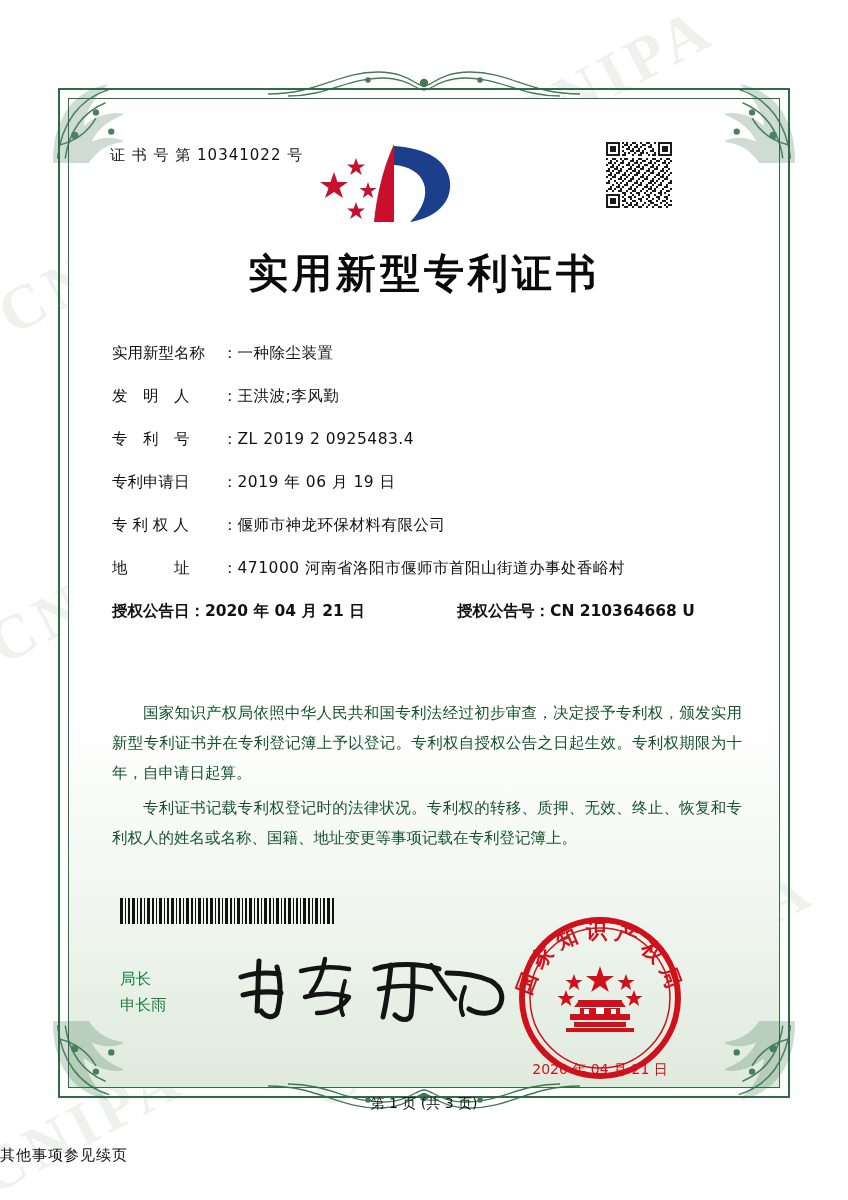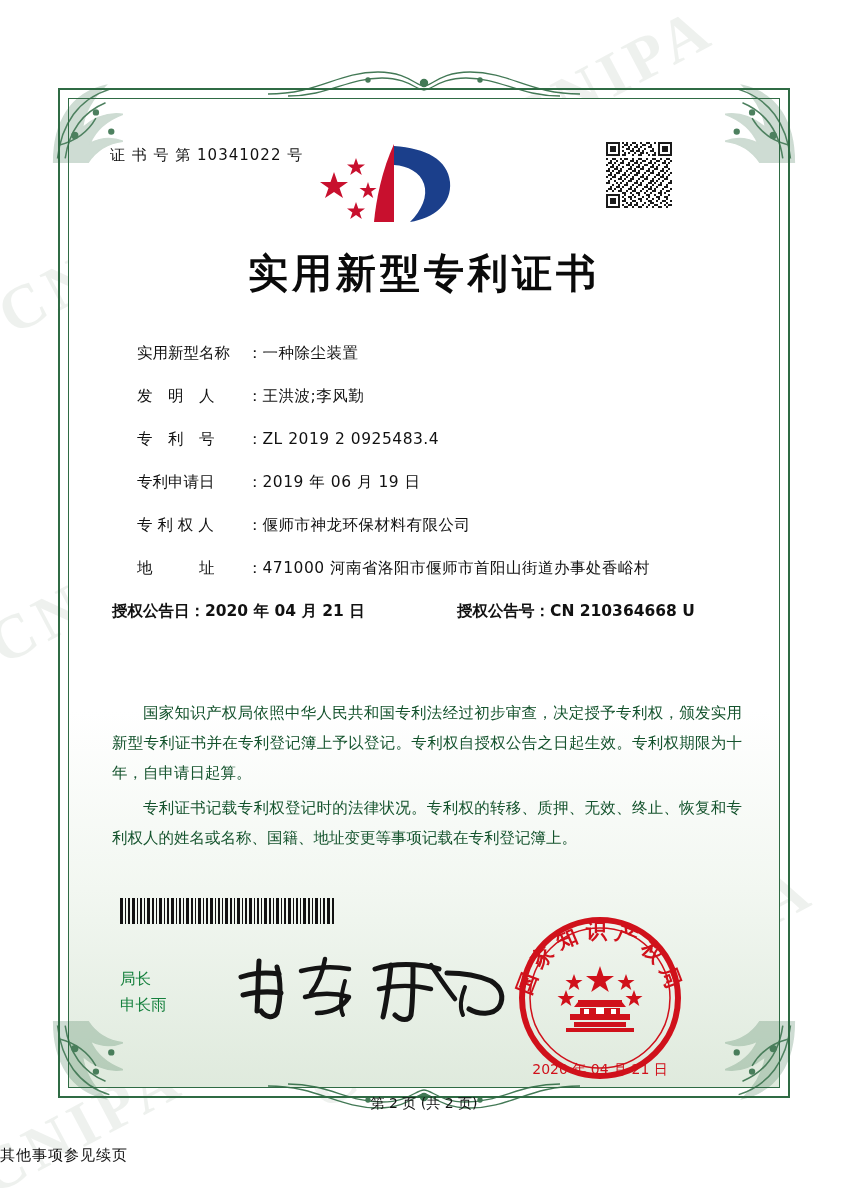--- a/index.html
+++ b/index.html
@@ -160,21 +160,20 @@
     align-items: baseline;
     margin-bottom: 22px;
     font-size: 15.5px;
     color: #111;
   }
   .field-label {
     width: 110px;
     flex: 0 0 110px;
     letter-spacing: 0px;
     white-space: pre;
-    margin-left: 25px;
   }
   .field-sep { flex: 0 0 10px; }
   .field-value {
     flex: 1 1 auto;
     letter-spacing: .5px;
   }
 
   .pub-row {
     display: flex;
     align-items: baseline;
@@ -815,16 +814,16 @@
             <rect x="11" y="3" width="5" height="5" fill="#fff"></rect>
             <rect x="-34" y="22" width="68" height="4"></rect>
           </g>
         </g>
         <text x="100" y="176" text-anchor="middle" font-size="14" fill="#d0111b" font-family="'DejaVu Sans',sans-serif">2020 年 04 月 21 日</text>
       </svg>
     </div>
 
   </div>
 
-  <div class="page-no">第 2 页 (共 2 页)</div>
+  <div class="page-no">第 1 页 (共 3 页)</div>
   <div class="footer-note">其他事项参见续页</div>
 
 </div>
 
 </body></html>

